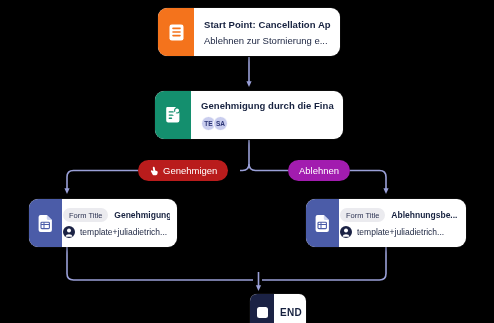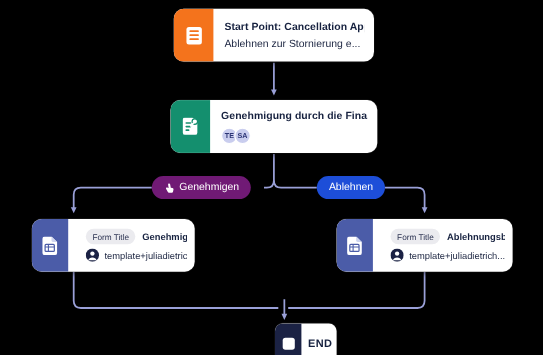--- a/index.html
+++ b/index.html
@@ -119,39 +119,39 @@
     gap: 4px;
     padding: 0 11px;
     color: #ffffff;
     font-size: 9.5px;
     font-weight: normal;
     white-space: nowrap;
     box-sizing: border-box;
   }
   #pill-approve {
     left: 138px; top: 160px;
-    background: #701a75;
+    background: #b91c1c;
   }
   #pill-reject {
     left: 288px; top: 160px;
-    background: #1d4ed8;
+    background: #a21caf;
   }
 
   
   .node-form {
     width: 148px; height: 48px;
   }
   #node-form-approve { left: 29px; top: 199px; }
   #node-form-reject  { left: 306px; top: 199px; width: 160px; }
   .node-form .node-icon {
     width: 33px;
     background: #4B5CA8;
   }
   .node-form .node-body {
-    padding: 0 7px 0 16px;
+    padding: 0 7px 0 1px;
     gap: 4px;
   }
   .form-title-row {
     display: flex;
     align-items: center;
     gap: 6px;
     min-width: 0;
   }
   .chip {
     flex: 0 0 auto;

